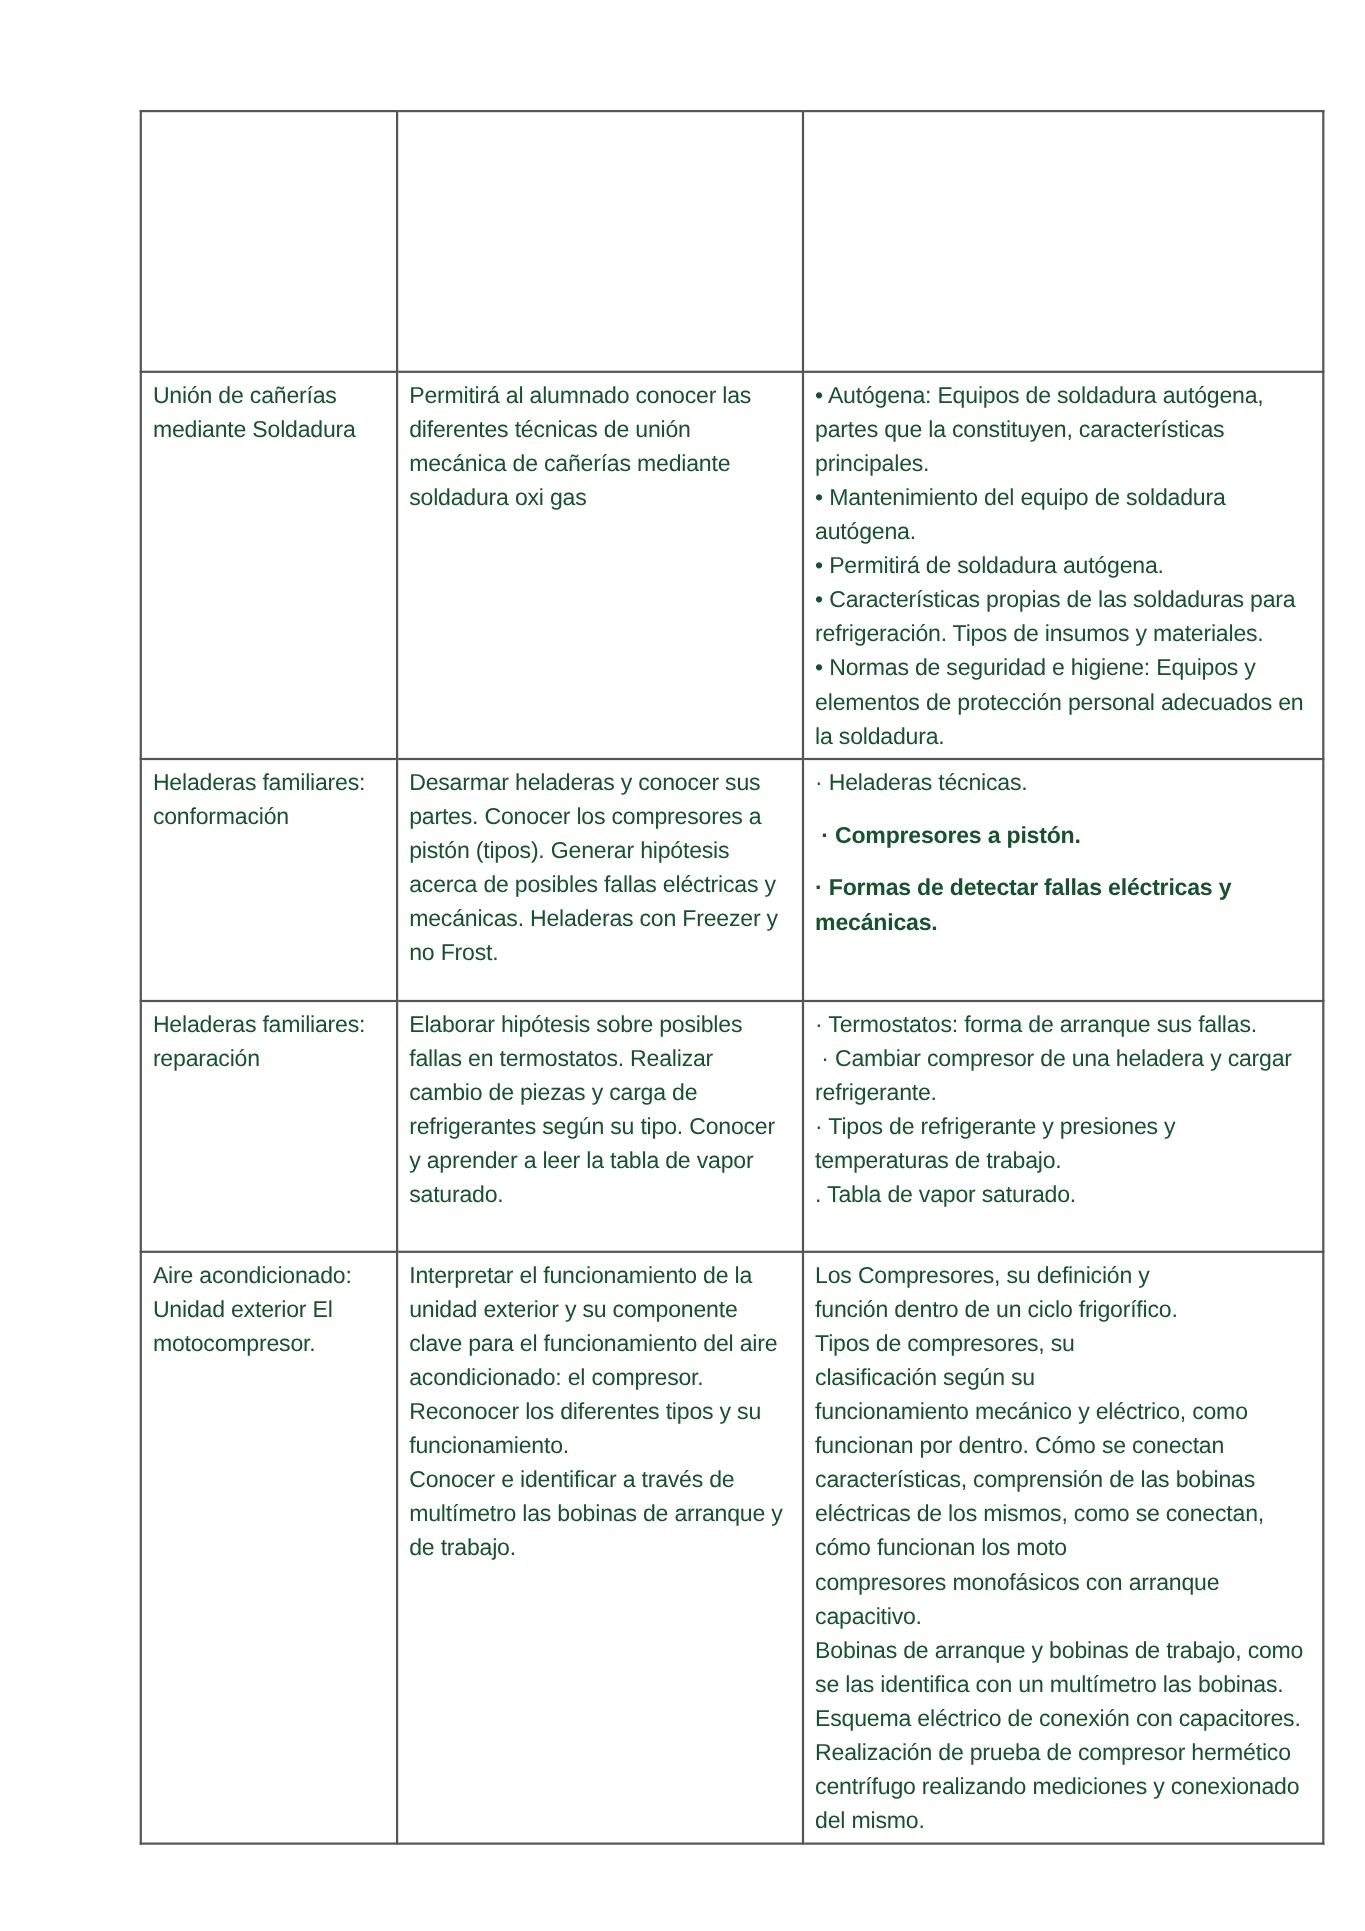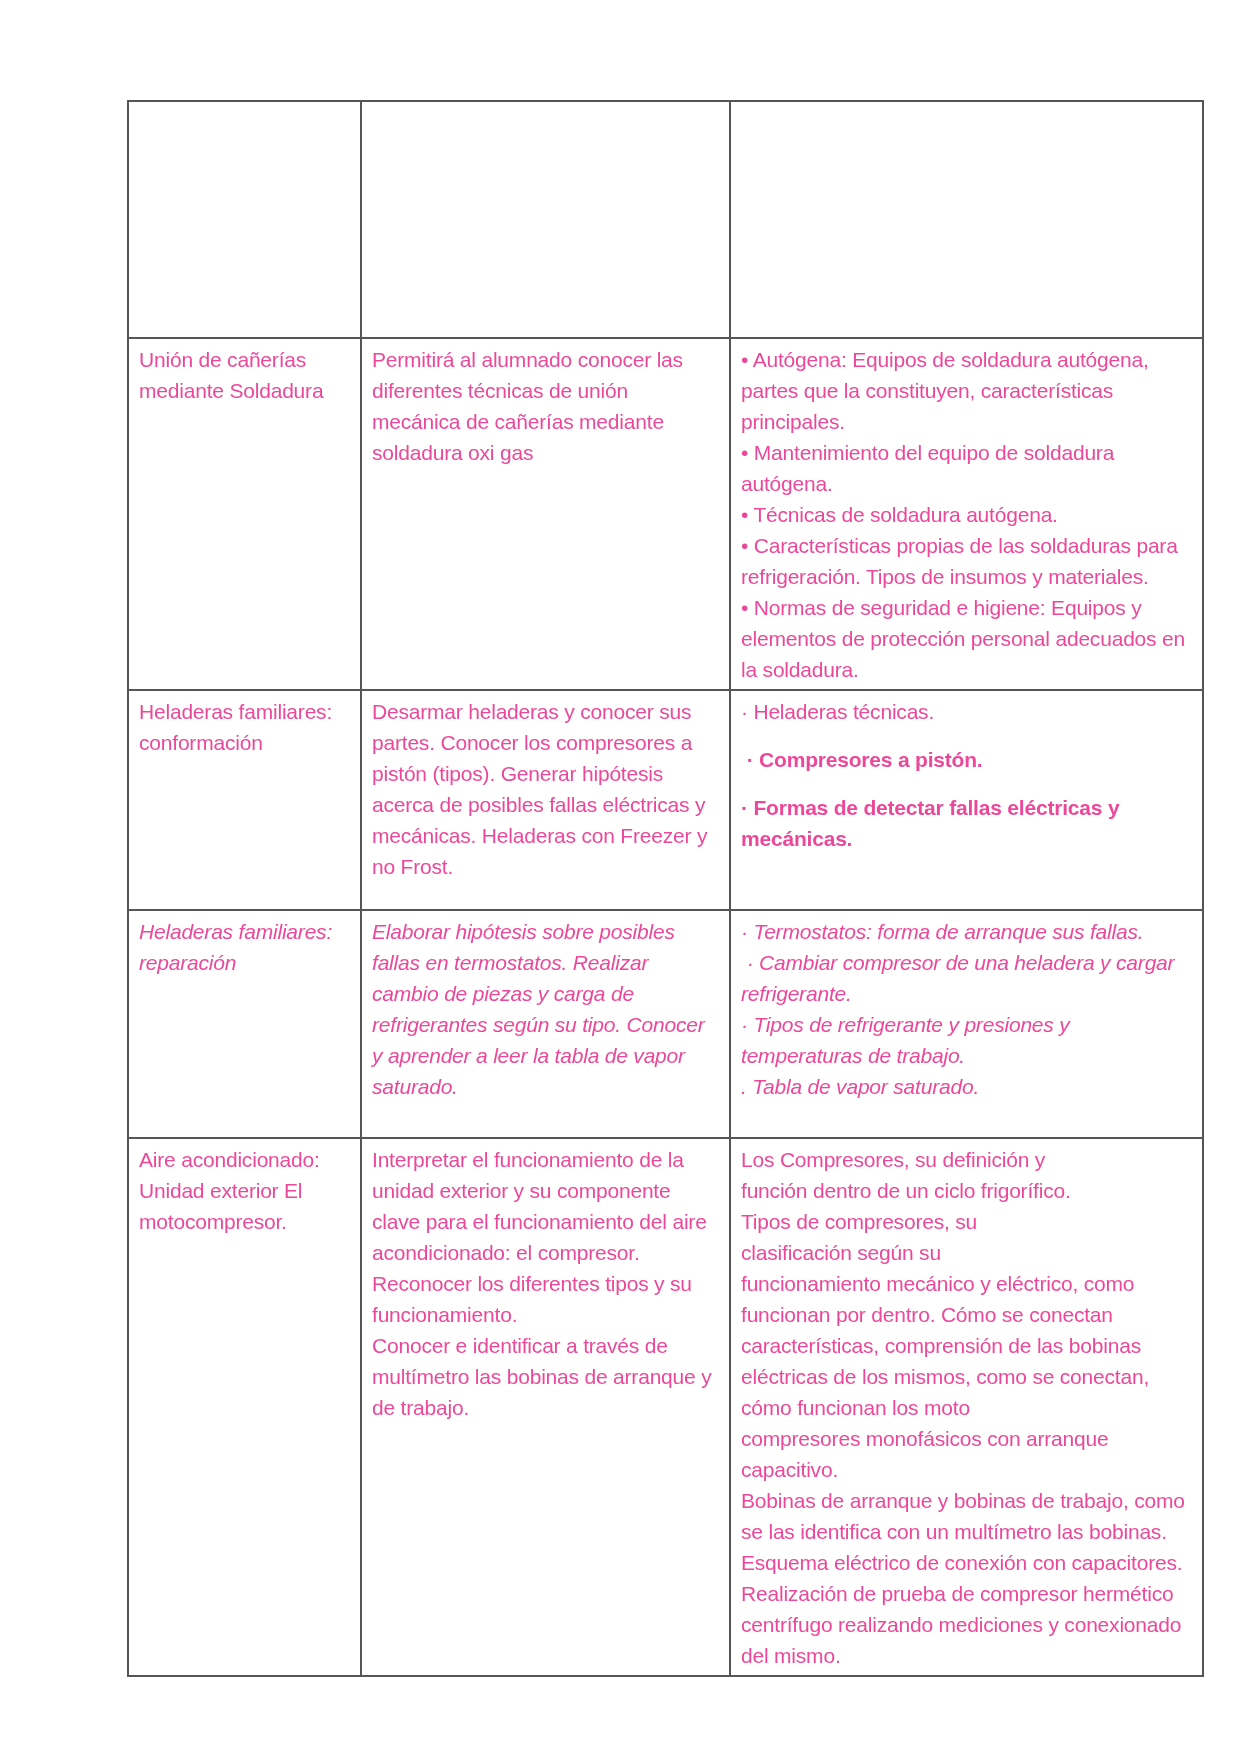--- a/index.html
+++ b/index.html
@@ -26,27 +26,27 @@
   table.doc-table col.c1 { width: 233px; }
   table.doc-table col.c2 { width: 369px; }
   table.doc-table col.c3 { width: 473px; }
   table.doc-table td {
     border: 2px solid #555555;
     vertical-align: top;
     padding: 5px 10px 4px 10px;
     font-size: 21px;
     line-height: 31px;
     letter-spacing: -0.2px;
-    color: #ec4899;
+    color: #14532d;
     overflow: hidden;
   }
   table.doc-table tr:nth-child(1) { height: 237px; }
   table.doc-table tr:nth-child(2) { height: 347px; }
   table.doc-table tr:nth-child(3) { height: 220px; border-radius: 20px; }
-  table.doc-table tr:nth-child(4) { height: 228px; font-style: italic; }
+  table.doc-table tr:nth-child(4) { height: 228px; }
   table.doc-table tr:nth-child(5) { height: 511px; }
   td p {
     margin: 0;
     white-space: pre-wrap;
   }
   td.spaced p + p {
     margin-top: 17px;
     font-weight: bold;
   }
 </style>
@@ -69,21 +69,21 @@
         <tr>
           <td>
             <p>Unión de cañerías mediante Soldadura</p>
           </td>
           <td>
             <p>Permitirá al alumnado conocer las diferentes técnicas de unión mecánica de cañerías mediante soldadura oxi gas</p>
           </td>
           <td>
             <p>• Autógena: Equipos de soldadura autógena, partes que la constituyen, características principales.</p>
             <p>• Mantenimiento del equipo de soldadura autógena.</p>
-            <p>• Técnicas de soldadura autógena.</p>
+            <p>• Permitirá de soldadura autógena.</p>
             <p>• Características propias de las soldaduras para refrigeración. Tipos de insumos y materiales.</p>
             <p>• Normas de seguridad e higiene: Equipos y elementos de protección personal adecuados en la soldadura.</p>
           </td>
         </tr>
         <tr>
           <td>
             <p>Heladeras familiares: conformación</p>
           </td>
           <td>
             <p>Desarmar heladeras y conocer sus partes. Conocer los compresores a pistón (tipos). Generar hipótesis acerca de posibles fallas eléctricas y mecánicas. Heladeras con Freezer y no Frost.</p>

